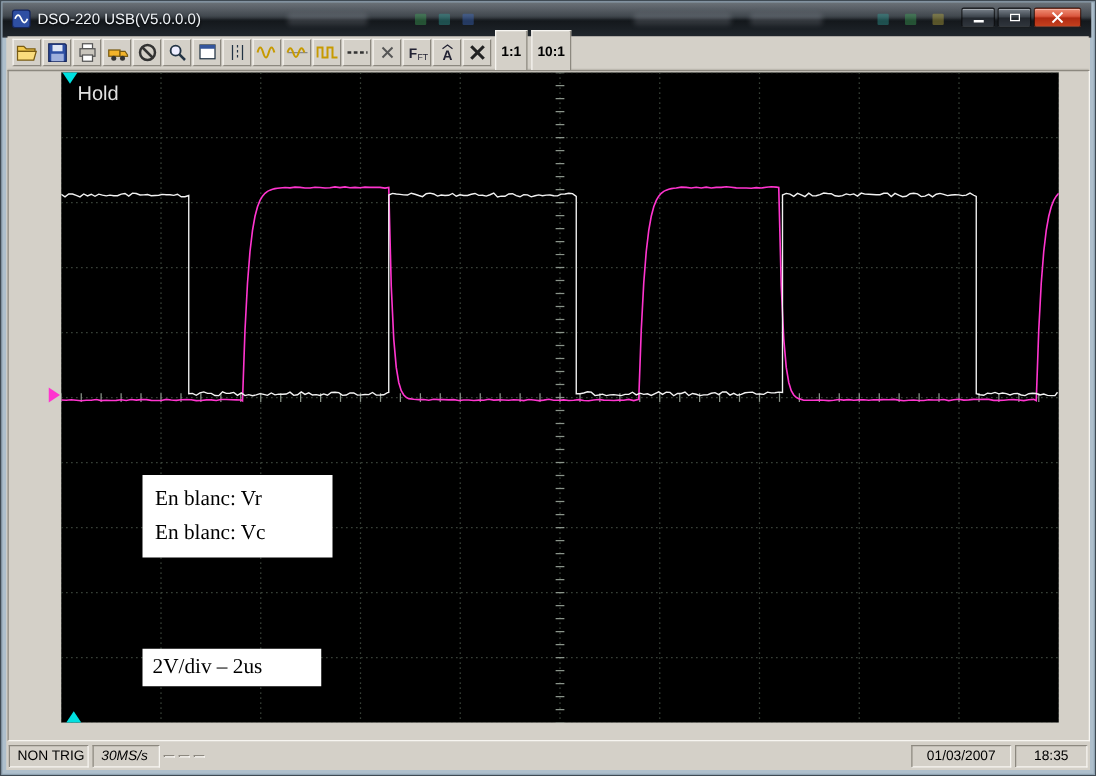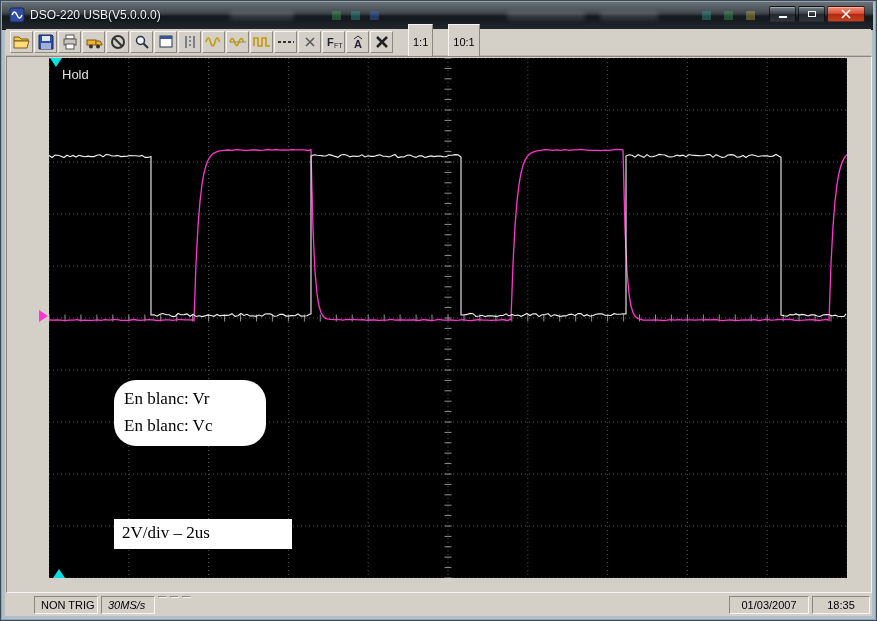--- a/index.html
+++ b/index.html
@@ -34,45 +34,45 @@
   .glyph-max{width:8px;height:6px;border:1px solid #fff;box-sizing:border-box;}
   
   .toolbar{
     position:absolute;left:5px;top:28px;right:5px;height:27px;
     display:flex;align-items:center;gap:1px;padding-left:4px;
     background:#d4d0c8;border-bottom:1px solid #bdb9b0;box-sizing:border-box;
   }
   .tbtn{width:23px;height:22px;display:flex;align-items:center;justify-content:center;
     background:#d4d0c8;border:1px solid;border-color:#f7f5f1 #8c887f #8c887f #f7f5f1;
     box-sizing:border-box;flex:none;}
-  .tbtn.textbtn{width:auto;padding:0 4px;font-weight:normal;font-size:11px;margin-left:14px;height:36px;}
+  .tbtn.textbtn{width:auto;padding:0 4px;font-weight:bold;font-size:11px;margin-left:2px;height:36px;}
   
   .client{position:absolute;left:5px;top:55px;width:866px;height:537px;background:#d4d0c8;
     border:1px solid;border-color:#8c887f #f7f5f1 #f7f5f1 #8c887f;box-sizing:border-box;}
   .scope{position:absolute;left:48px;top:57px;width:798px;height:520px;background:#000;}
   .scope svg{position:absolute;left:0;top:0;}
-  .hold{position:absolute;left:13px;top:9px;color:#e0e0e0;font-size:13px;}
+  .hold{position:absolute;left:13px;top:9px;color:#e0e0e0;font-size:16px;}
   .legend{position:absolute;left:65px;top:322px;width:152px;height:66px;background:#fff;
     color:#000;font-family:"Liberation Serif",serif;font-size:17px;line-height:27px;
-    padding:5px 10px;box-sizing:border-box;border-radius:22px;}
-  .scale{position:absolute;left:65px;top:461px;width:178px;height:30px;background:#fff;
+    padding:5px 10px;box-sizing:border-box;}
+  .scale{position:absolute;left:65px;top:461px;width:143px;height:30px;background:#fff;
     color:#000;font-family:"Liberation Serif",serif;font-size:17px;
     padding:4px 8px;box-sizing:border-box;}
   .trig-marker{position:absolute;left:38px;top:309px;width:0;height:0;
     border-top:6px solid transparent;border-bottom:6px solid transparent;
     border-left:9px solid #ff35cf;}
   .cyan-top{position:absolute;left:49px;top:57px;width:0;height:0;
     border-left:6px solid transparent;border-right:6px solid transparent;
     border-top:9px solid #00e0e0;}
   .cyan-bottom{position:absolute;left:52px;top:568px;width:0;height:0;
     border-left:6px solid transparent;border-right:6px solid transparent;
     border-bottom:9px solid #00e0e0;}
   
   .statusbar{position:absolute;left:5px;right:5px;top:593px;height:22px;
-    display:flex;align-items:flex-start;gap:3px;padding:2px 1px;box-sizing:border-box;margin-left:27px;}
+    display:flex;align-items:center;gap:3px;padding:2px 1px;box-sizing:border-box;}
   .panel{border:1px solid;border-color:#8c887f #f7f5f1 #f7f5f1 #8c887f;
     padding:2px 6px;display:flex;align-items:center;box-sizing:border-box;white-space:nowrap;}
   .w-trig{width:64px;}
   .w-rate{width:54px;font-style:italic;}
   .w-sm{width:9px;padding:0;}
   .spacer{flex:1;border:none;}
   .w-date{width:80px;justify-content:center;}
   .w-time{width:58px;justify-content:center;}
 </style>
 </head>

